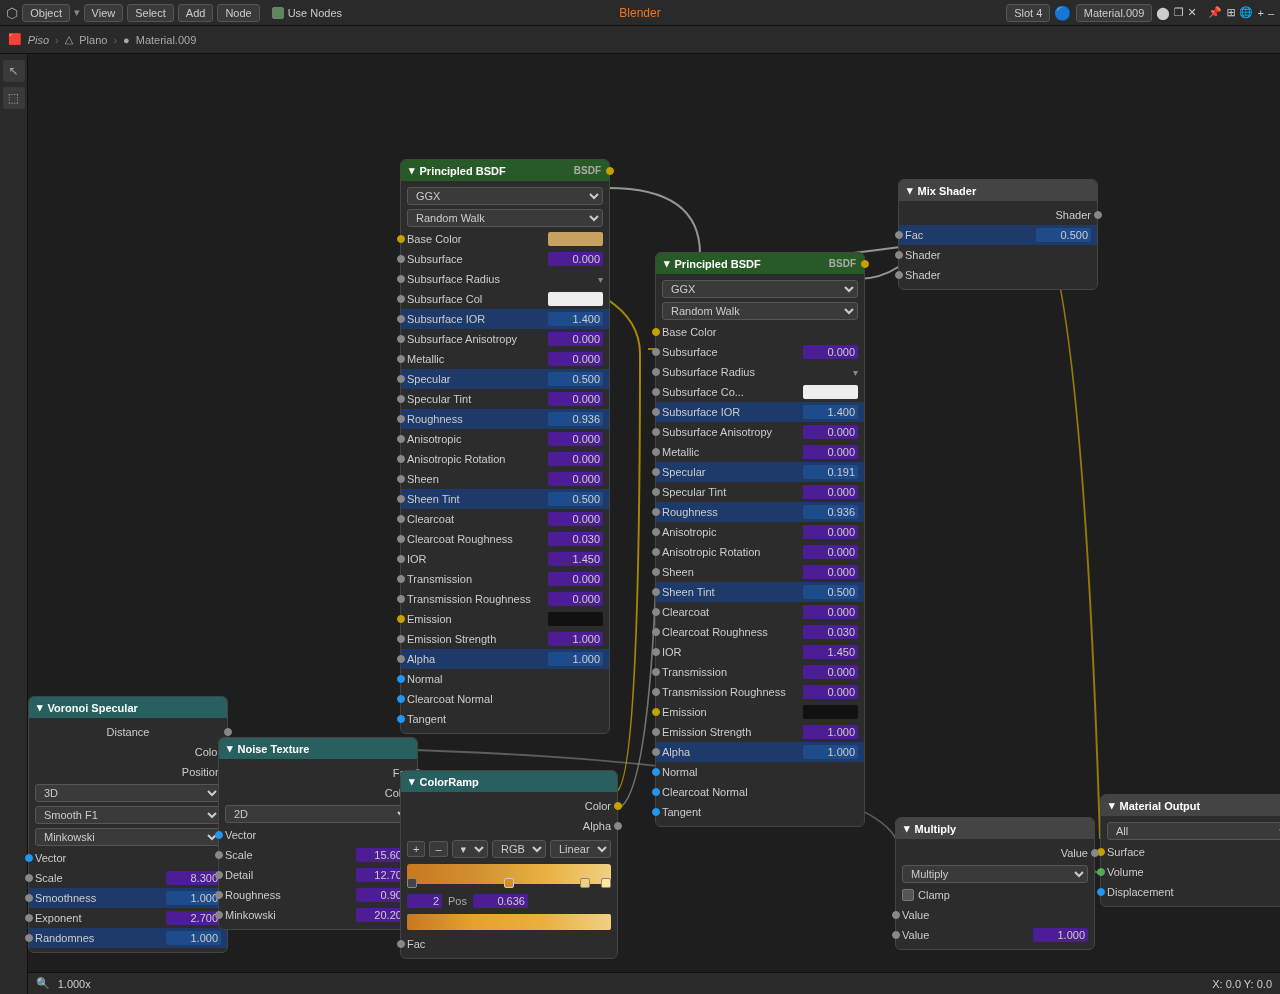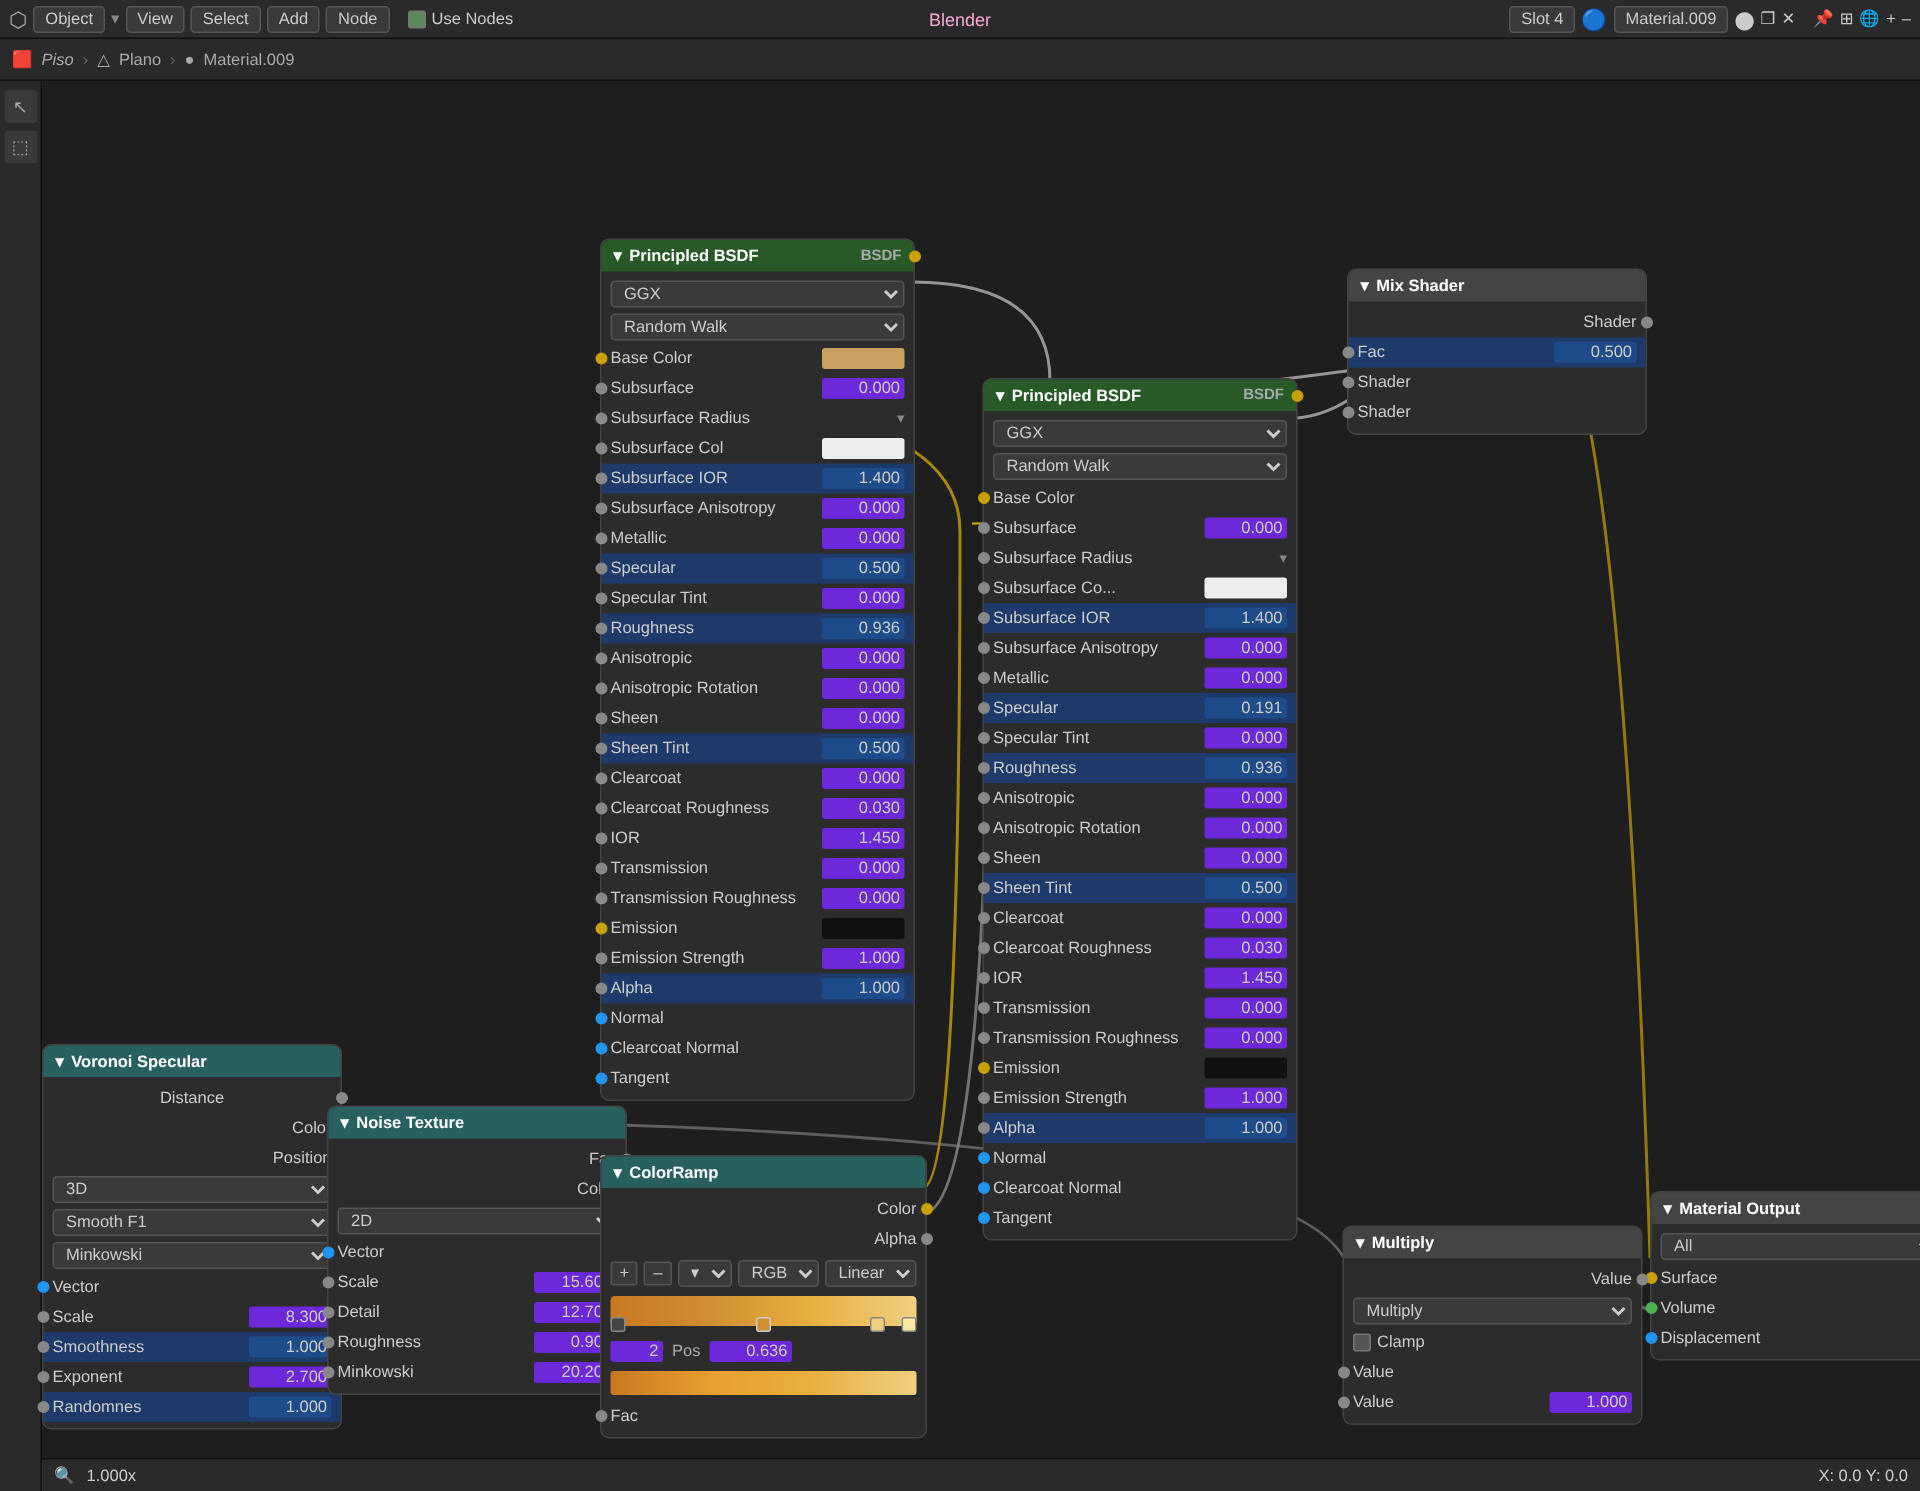--- a/index.html
+++ b/index.html
@@ -22,21 +22,21 @@
       align-items: center;
       border-bottom: 1px solid #111;
       padding: 0 6px;
       gap: 4px;
       position: relative;
     }
     .top-bar-title {
       position: absolute;
       left: 50%;
       transform: translateX(-50%);
-      color: #f9a8d4;
+      color: #f97316;
       font-size: 12px;
     }
     .top-btn {
       background: #3a3a3a;
       border: 1px solid #555;
       color: #ccc;
       font-size: 11px;
       padding: 2px 7px;
       border-radius: 3px;
       cursor: pointer;
@@ -118,21 +118,21 @@
 
     .socket-left { position: absolute; left: -4px; }
     .socket-right { position: absolute; right: -4px; }
 
     .field-label {
       flex: 1;
       font-size: 11px;
       color: #ccc;
     }
     .field-value {
-      background: #6d28d9;
+      background: #4c1d95;
       border: none;
       color: #ccc;
       font-size: 11px;
       width: 55px;
       text-align: right;
       padding: 1px 3px;
       border-radius: 2px;
     }
     .field-value.blue { background: #1e4c8a; }
 

